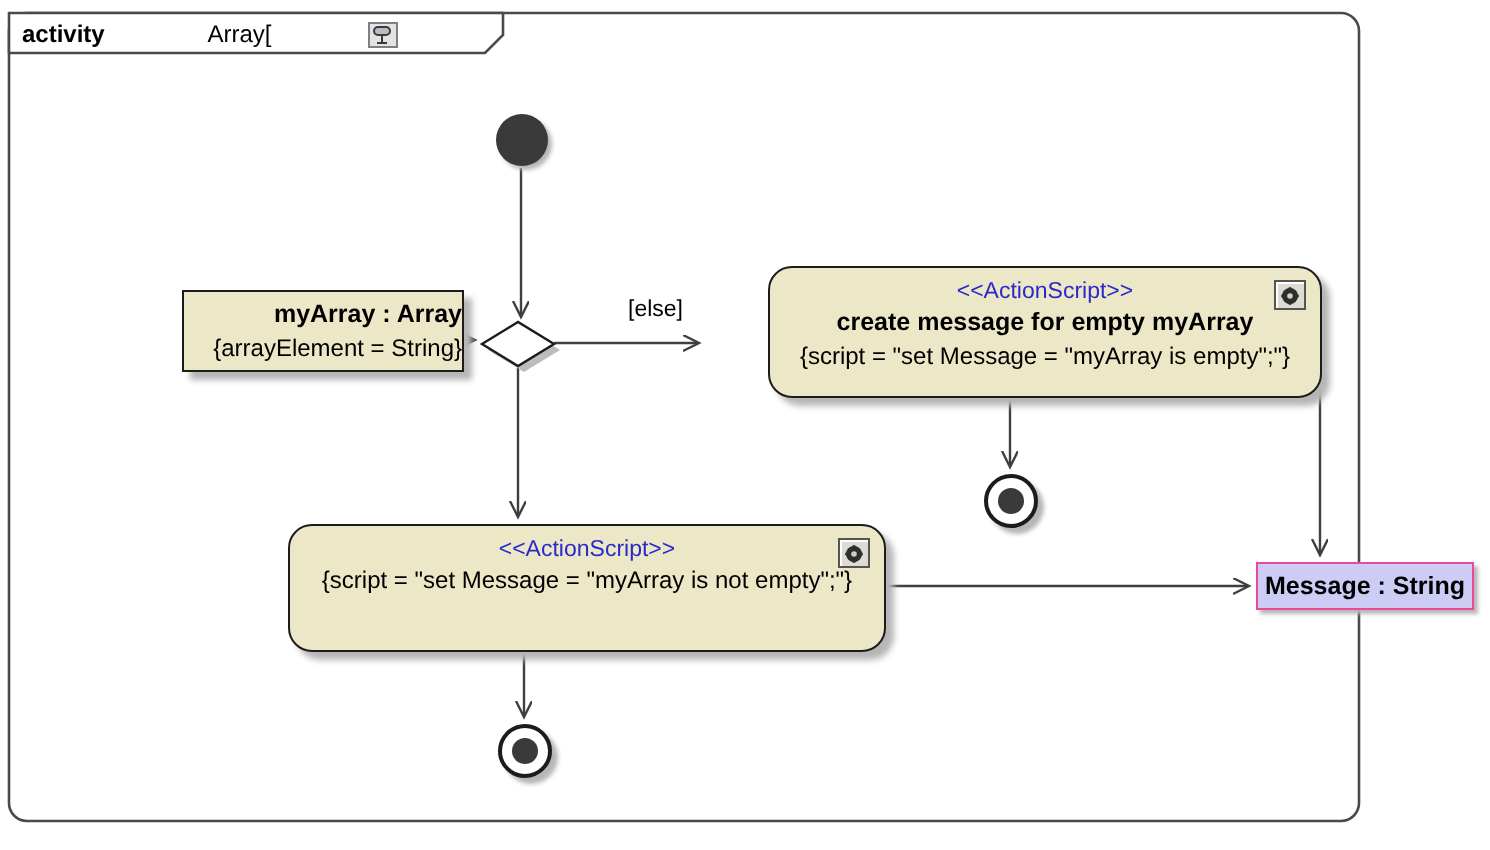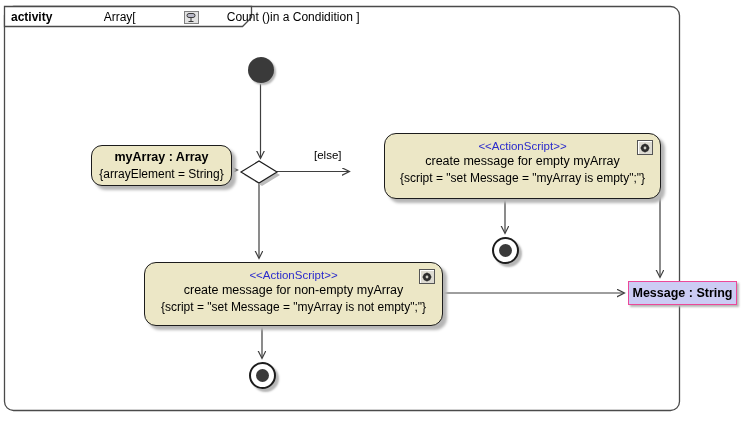--- a/index.html
+++ b/index.html
@@ -15,23 +15,23 @@
   .frame-title {
     position:absolute; left:11px; top:9px; height:16px; font-size:12px;
     display:flex; align-items:center; white-space:pre;gap:24px;
   }
   .frame-title .kw { font-weight:bold; }
   .frame-title .icon-box { display:inline-block; margin:0 4px; line-height:0; }
 
   .node { position:absolute; box-sizing:border-box; border:1px solid #1c1c1c;
           background:var(--node-fill,#ece7c6); box-shadow:4px 4px 3px #b6b6b6;margin-left:31px; }
   .action { border-radius:12px; text-align:center; padding-top:5px; }
-  .object { text-align:center;border-radius:11px; }
+  .object { text-align:right; }
   .stereo { font-size:11.5px; color:var(--stereotype-text,#2a2acc); line-height:14px; }
-  .nname  { font-size:12.5px; font-weight:normal; line-height:17px; }
+  .nname  { font-size:12.5px; font-weight:bold; line-height:17px; }
   .nscript{ font-size:12px; line-height:16px; }
   .obj-name { font-size:12.5px; font-weight:bold; line-height:18px; margin-top:2px; }
   .obj-constraint { font-size:12px; line-height:16px; }
 
   .mini-icon {
     position:absolute; top:6px; right:7px; width:16px; height:15px;
     background:#dddbd2; border:1px solid #555; box-sizing:border-box;
     display:flex; align-items:center; justify-content:center;
     box-shadow:inset 1px 1px 0 #ffffff;
   }
@@ -97,21 +97,20 @@
     <span class="kw">activity</span><span> </span>
     <span>Array[</span>
     <span class="icon-box">
       <svg width="15" height="13" viewBox="0 0 15 13">
         <rect x="0.5" y="0.5" width="14" height="12" fill="#e3e3e3" stroke="#808080"></rect>
         <rect x="3" y="2.5" width="8" height="4" rx="2" fill="#b9b9c8" stroke="#3a3a3a" stroke-width="1"></rect>
         <line x1="7" y1="6.5" x2="7" y2="10.5" stroke="#3a3a3a" stroke-width="1"></line>
         <line x1="4.5" y1="10.5" x2="9.5" y2="10.5" stroke="#3a3a3a" stroke-width="1"></line>
       </svg>
     </span>
-    <span>Count ()in a Condidition ]</span>
   </div>
 
   <div class="initial-node"></div>
 
   <div class="node object n-myarray">
     <div class="obj-name">myArray : Array</div>
     <div class="obj-constraint">{arrayElement = String}</div>
   </div>
 
   <div class="node action n-empty">
@@ -125,21 +124,20 @@
         <circle cx="5" cy="1.4" r="0.9" fill="#2e2e2e"></circle>
           <circle cx="5" cy="8.6" r="0.9" fill="#2e2e2e"></circle>
         <circle cx="1.4" cy="5" r="0.9" fill="#2e2e2e"></circle>
           <circle cx="8.6" cy="5" r="0.9" fill="#2e2e2e"></circle>
       </svg>
     </div>
   </div>
 
   <div class="node action n-nonempty">
     <div class="stereo">&lt;&lt;ActionScript&gt;&gt;</div>
-    <div class="nname">create message for non-empty myArray</div>
     <div class="nscript">{script = "set Message = "myArray is not empty";"}</div>
     <div class="mini-icon">
       <svg width="10" height="10" viewBox="0 0 10 10">
         <circle cx="5" cy="5" r="4" fill="#2e2e2e"></circle>
         <circle cx="5" cy="5" r="1.4" fill="#cfcfc7"></circle>
         <circle cx="5" cy="1.4" r="0.9" fill="#2e2e2e"></circle>
           <circle cx="5" cy="8.6" r="0.9" fill="#2e2e2e"></circle>
         <circle cx="1.4" cy="5" r="0.9" fill="#2e2e2e"></circle>
           <circle cx="8.6" cy="5" r="0.9" fill="#2e2e2e"></circle>
       </svg>

